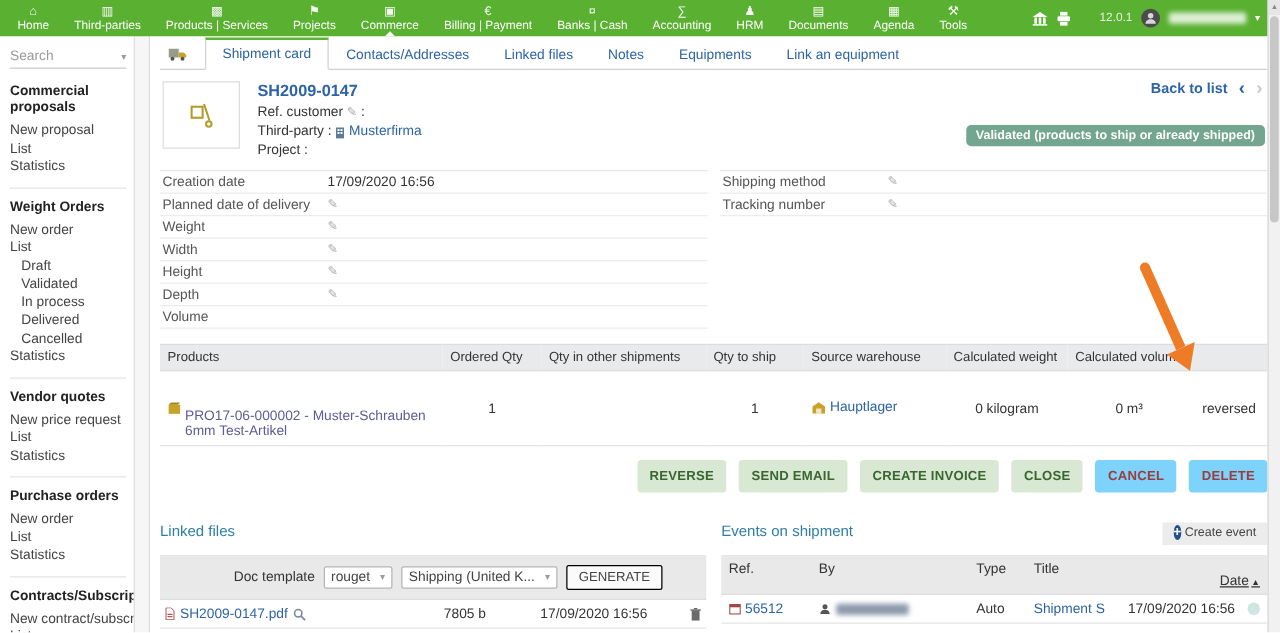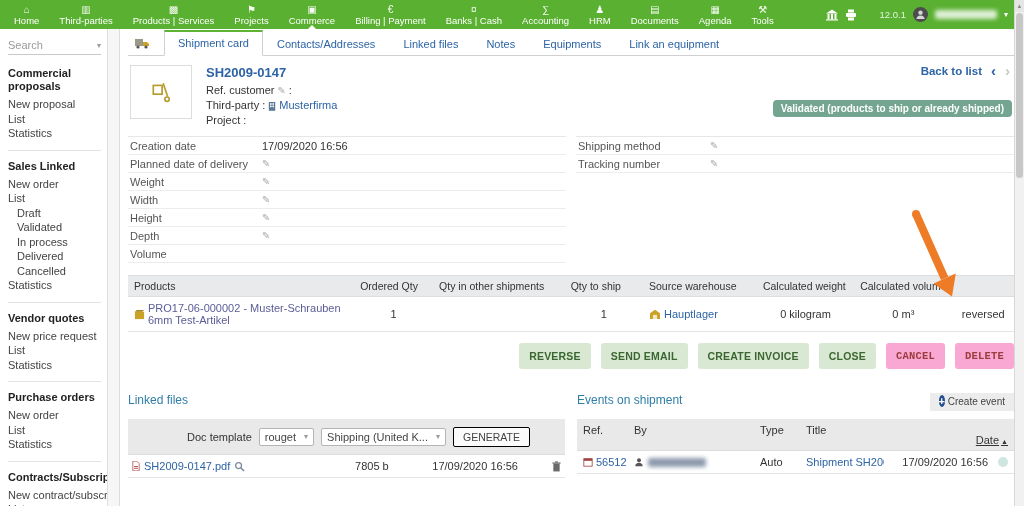--- a/index.html
+++ b/index.html
@@ -68,49 +68,49 @@
   .dt-col { flex:1; border-top:1px solid #e6e6e6; }
   .dt-row { display:flex; align-items:center; border-bottom:1px solid #ececec; height:18px; padding:0 2px; }
   .dt-label { width:132px; color:#555; flex:none; }
   .dt-value { display:flex; align-items:center; gap:4px; }
 
   
   .ptable { width:100%; border-collapse:collapse; margin-top:12px; }
   .ptable th { background:#e9eaec; color:#333; font-weight:normal; text-align:left; padding:4px 6px; font-size:10.5px; border-top:1px solid #ddd; border-bottom:1px solid #ddd; white-space:nowrap; }
   .ptable td { padding:5px 6px; border-bottom:1px solid #e4e4e4; vertical-align:middle; }
   .c { text-align:center; }
-  .prod-link { color:#5c5c98; cursor:pointer; }
+  .prod-link { color:#5c5c98; cursor:pointer;margin-top:25px; }
   .icon-gap { display:inline-flex; align-items:center; gap:3px; }
 
   
   .actions { display:flex; justify-content:flex-end; gap:10px; margin-top:11px; }
   .abtn { border:none; border-radius:3px; padding:7px 10px; font-family:inherit; font-size:10.5px; font-weight:bold; letter-spacing:.2px; cursor:pointer; }
   .abtn.default { background:#d9e8d2; color:#3a6631; }
-  .abtn.danger { background:#f9a8d4; color:#9d3c3c;font-family:Liberation Mono, monospace; }
+  .abtn.danger { background:#7dd3fc; color:#9d3c3c; }
 
   
   .bottom { display:flex; gap:12px; margin-top:24px; }
   .bcol { flex:1; min-width:0; }
   .sec-title-row { display:flex; justify-content:space-between; align-items:flex-start; min-height:26px; }
   .sec-title { color:#2f7ea8; font-size:12px; cursor:pointer; }
   .create-event { background:#ececec; padding:2px 9px 3px; text-align:center; cursor:pointer; color:#444; font-size:10px; }
   .plus-circle { width:13px; height:13px; border-radius:50%; background:#234f8e; color:#fff; font-weight:bold; font-size:11px; line-height:13px; margin:0 auto 1px; }
   .grey-bar { background:#e9e9e9; height:36px; display:flex; align-items:center; justify-content:center; gap:7px; border-bottom:1px solid #ddd;padding-left:24px; }
   .sel { background:#fff; border:1px solid #b5b5b5; border-radius:2px; padding:2px 5px; display:flex; align-items:center; gap:6px; color:#444; cursor:pointer; white-space:nowrap; }
   .sel .search-caret { margin-left:2px; }
   .gen-btn { background:#fbfbfb; border:1px solid #000000; border-radius:2px; padding:3px 9px; font-family:inherit; font-size:10.5px; color:#444; cursor:pointer; }
   .file-row { display:flex; align-items:center; padding:5px 4px; border-bottom:1px solid #e4e4e4; }
   .file-name { display:flex; align-items:center; gap:4px; width:52%; }
   .file-size { width:18%; color:#333; }
   .file-date { width:24%; color:#333; }
   .file-trash { margin-left:auto; cursor:pointer; }
 
   .ev-head { background:#e9e9e9; height:32px; display:flex; align-items:flex-start; padding:5px 6px 0; border-bottom:1px solid #ddd; }
   .ev-row { display:flex; align-items:center; padding:5px 6px; border-bottom:1px solid #e4e4e4; }
-  .col-ref { width:51px; flex:none; display:flex; align-items:center; gap:3px;text-align:center; }
+  .col-ref { width:72px; flex:none; display:flex; align-items:center; gap:3px;text-align:center; }
   .col-by { width:126px; flex:none; display:flex; align-items:center; gap:4px; }
   .col-type { width:46px; flex:none; }
   .col-title { flex:1; min-width:0; white-space:nowrap; overflow:hidden; }
   .col-date { width:104px; flex:none; text-align:right; }
   .col-dot { width:20px; flex:none; display:flex; justify-content:flex-end; }
   .date-sort { align-self:flex-end; padding-bottom:4px; text-decoration:underline; color:#333; cursor:pointer; }
   .sort-arrow { font-size:7px; margin-left:2px; }
   .redacted-name { width:58px; height:9px; background:#8d9aac; border-radius:2px; filter:blur(2px); }
   .status-dot { width:10px; height:10px; border-radius:50%; background:#cfe5df; }
 
@@ -208,21 +208,21 @@
     </div>
 
     <div class="side-section first">
       <div class="side-title">Commercial proposals</div>
       <div class="side-item">New proposal</div>
       <div class="side-item">List</div>
       <div class="side-item">Statistics</div>
     </div>
 
     <div class="side-section">
-      <div class="side-title">Sales Linked</div>
+      <div class="side-title">Weight Orders</div>
       <div class="side-item">New order</div>
       <div class="side-item">List</div>
       <div class="side-item sub">Draft</div>
       <div class="side-item sub">Validated</div>
       <div class="side-item sub">In process</div>
       <div class="side-item sub">Delivered</div>
       <div class="side-item sub">Cancelled</div>
       <div class="side-item">Statistics</div>
     </div>
 

